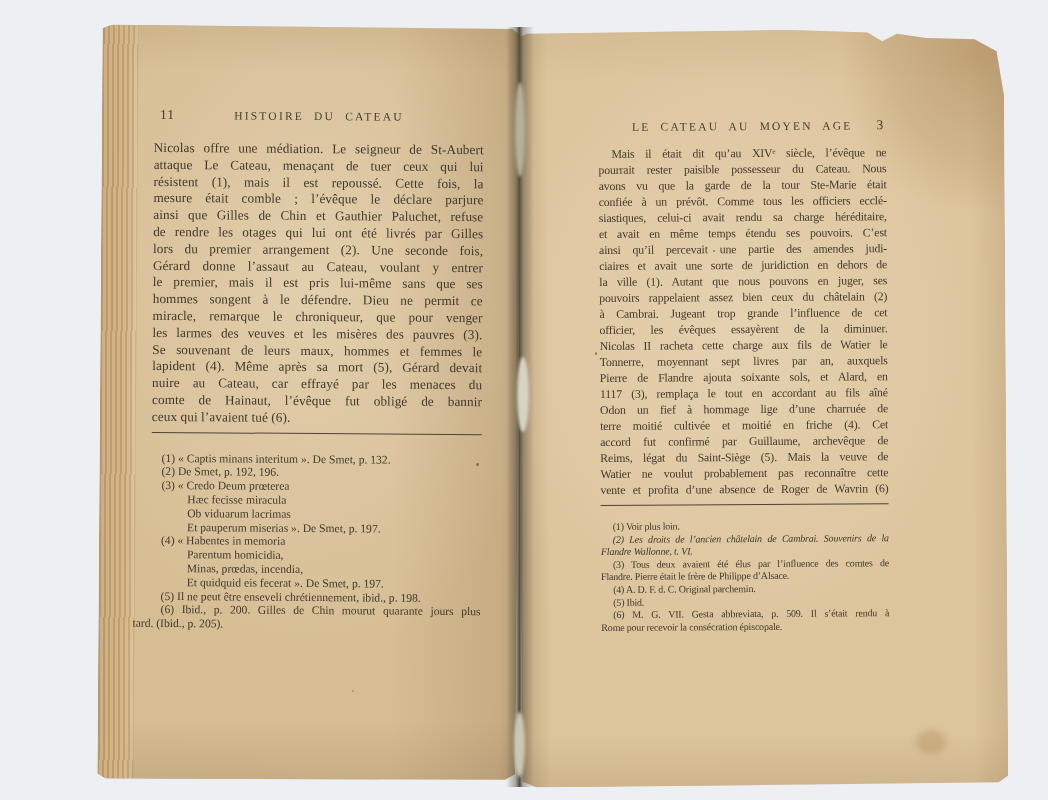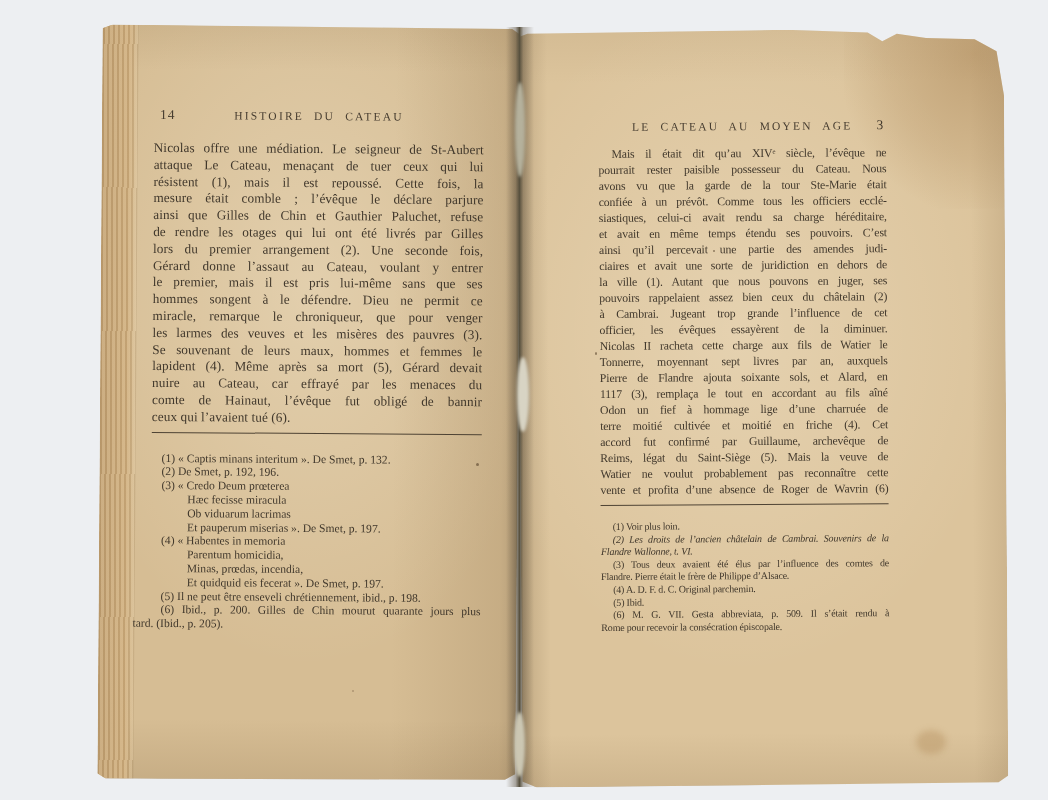--- a/index.html
+++ b/index.html
@@ -97,21 +97,21 @@
 </style>
 </head>
 <body>
 
 <div class="scene">
 
   <div class="page left-page">
     <div class="edge-stack"></div>
     <div class="content">
       <div class="page-header">
-        <span class="pagenum pos-left">14</span>
+        <span class="pagenum pos-left">11</span>
         <span class="running-title">HISTOIRE DU CATEAU</span>
       </div>
       <div class="body-text left-body">
           <div>Nicolas offre une médiation. Le seigneur de St-Aubert</div>
           <div>attaque Le Cateau, menaçant de tuer ceux qui lui</div>
           <div>résistent (1), mais il est repoussé. Cette fois, la</div>
           <div>mesure était comble ; l’évêque le déclare parjure</div>
           <div>ainsi que Gilles de Chin et Gauthier Paluchet, refuse</div>
           <div>de rendre les otages qui lui ont été livrés par Gilles</div>
           <div>lors du premier arrangement (2). Une seconde fois,</div>

